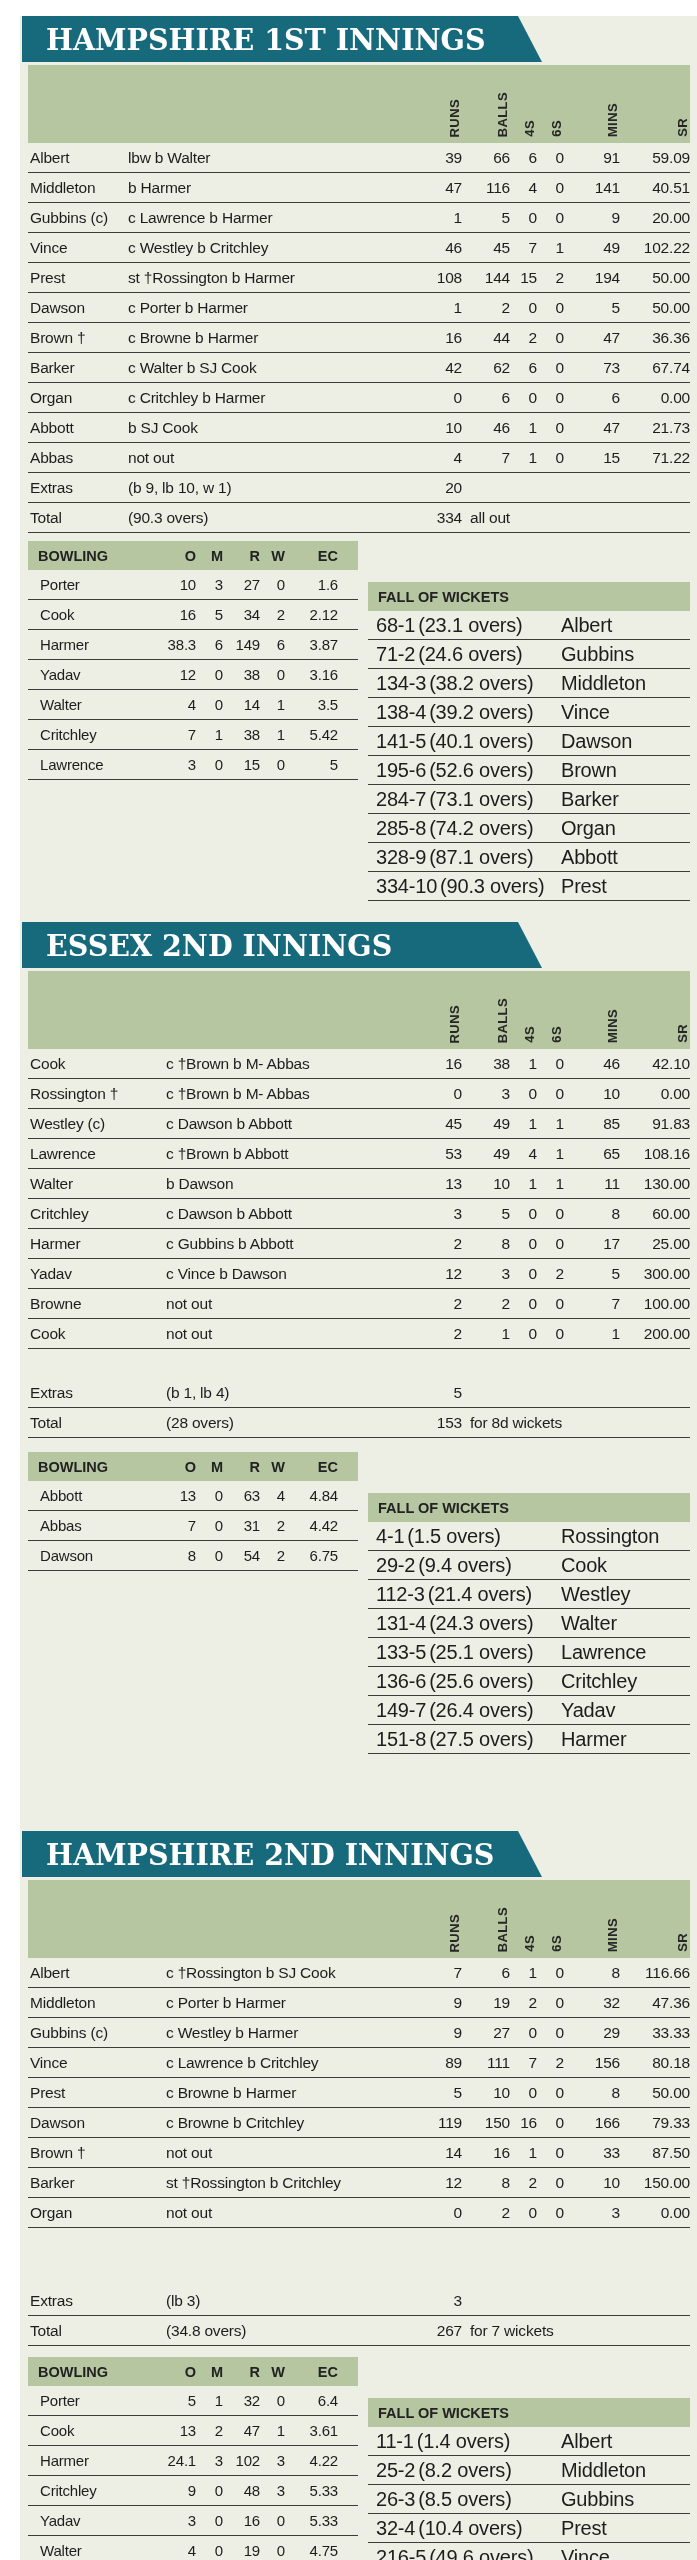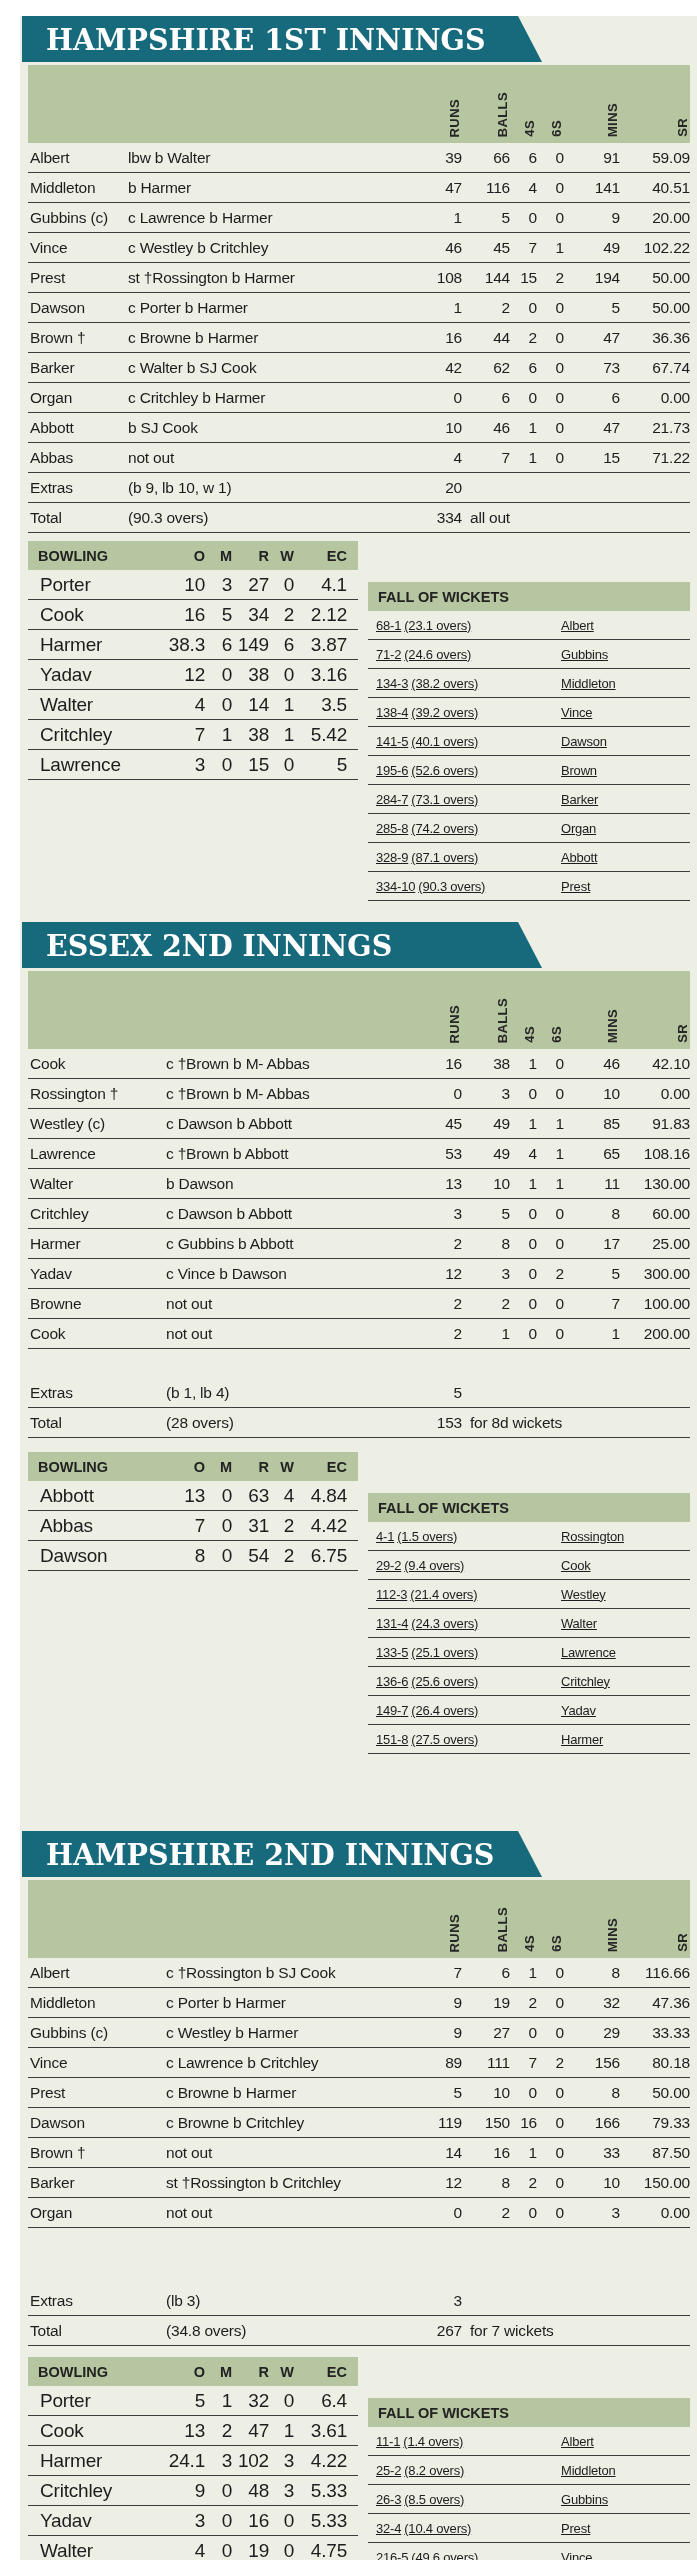--- a/index.html
+++ b/index.html
@@ -34,27 +34,27 @@
   .cell{white-space:nowrap;overflow:visible;}
   .cell:first-child{padding-left:2px;}
   .num{text-align:right;}
   .note{grid-column:4/9;text-align:left;padding-left:8px;}
   .sub{display:flex;gap:10px;margin:8px 7px 0 8px;align-items:flex-start;}
   .sec:nth-of-type(2) .sub{margin-top:14px;}
   .sec:nth-of-type(3) .sub{margin-top:11px;}
   .bowl{width:330px;flex:0 0 330px;}
   .fow{flex:1;}
   .band{height:29px;background:var(--band);align-items:center;font-weight:bold;font-size:14.5px;color:#222;box-sizing:border-box;}
-  .bowl-grid{display:grid;grid-template-columns:1fr 40px 27px 37px 25px 53px;padding:0 11px 0 10px;}
+  .bowl-grid{display:grid;grid-template-columns:1fr 40px 27px 37px 25px 53px;padding:0 20px 0 10px;}
   .bowl .band{display:grid;}
-  .bowl-row{height:29px;align-items:center;border-bottom:1.5px solid var(--line);font-size:19px;letter-spacing:-.2px;}
+  .bowl-row{height:29px;align-items:center;border-bottom:1.5px solid var(--line);font-size:15px;letter-spacing:-.2px;}
   .fow .band{display:flex;padding-left:10px;margin-top:41px;}
   .fow-row{
     display:grid;grid-template-columns:185px 1fr;height:29px;align-items:center;
-    border-bottom:1.5px solid var(--line);font-size:13px;letter-spacing:-.2px;padding-left:8px;box-sizing:border-box;text-decoration:underline;
+    border-bottom:1.5px solid var(--line);font-size:20px;letter-spacing:-.2px;padding-left:8px;box-sizing:border-box;
   }
   .fw span{margin-right:3px;}
 </style>
 </head>
 <body style="--teal: #17697c; --band: #b6c6a0; --panel: #edefe5; --line: #3c3c3c;">
 
 <div class="panel">
     <section class="sec">
   <div class="banner">
     <span class="banner-title">HAMPSHIRE 1ST INNINGS</span>
@@ -205,21 +205,21 @@
         <span class="num">W</span>
         <span class="num">EC</span>
       </div>
       <div>
             <div class="bowl-row bowl-grid">
   <span class="cell">Porter</span>
   <span class="cell num">10</span>
   <span class="cell num">3</span>
   <span class="cell num">27</span>
   <span class="cell num">0</span>
-  <span class="cell num">4.1</span>
+  <span class="cell num">1.6</span>
 </div>
             <div class="bowl-row bowl-grid">
   <span class="cell">Cook</span>
   <span class="cell num">16</span>
   <span class="cell num">5</span>
   <span class="cell num">34</span>
   <span class="cell num">2</span>
   <span class="cell num">2.12</span>
 </div>
             <div class="bowl-row bowl-grid">

